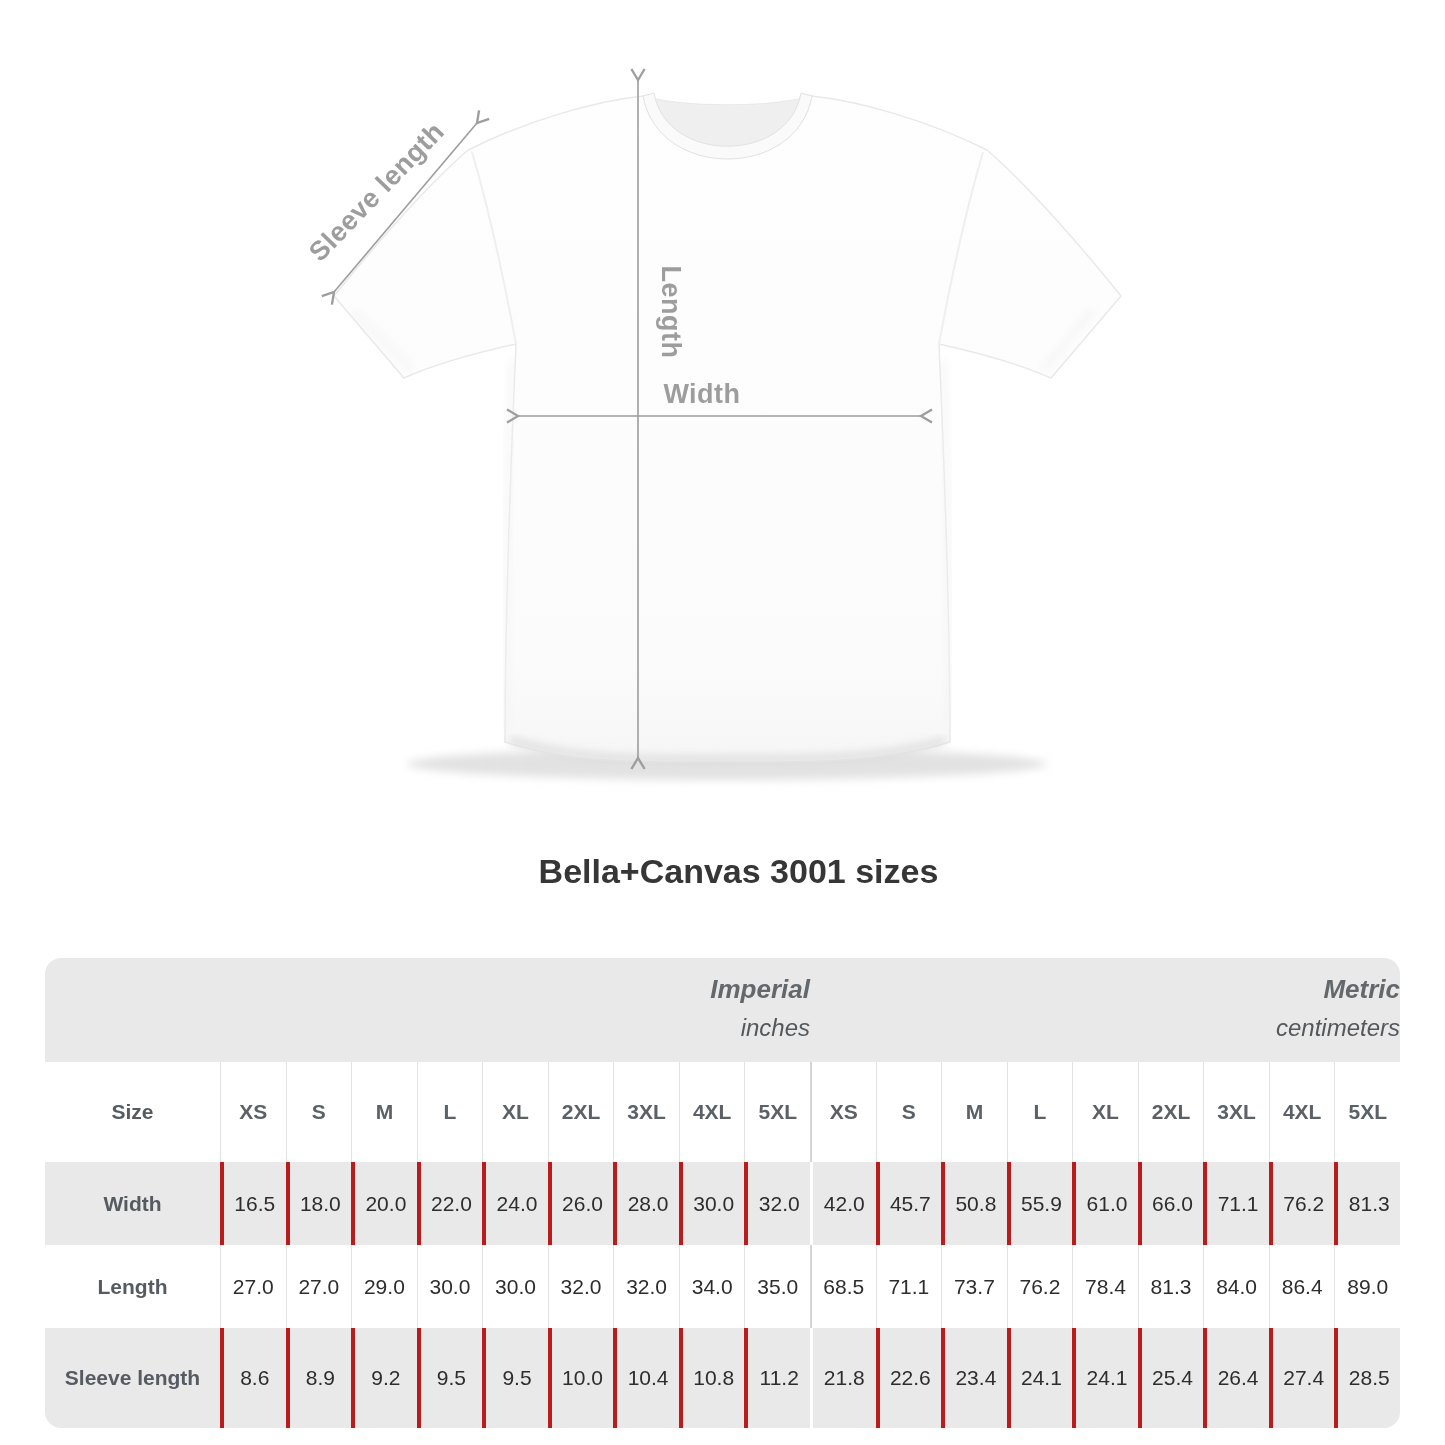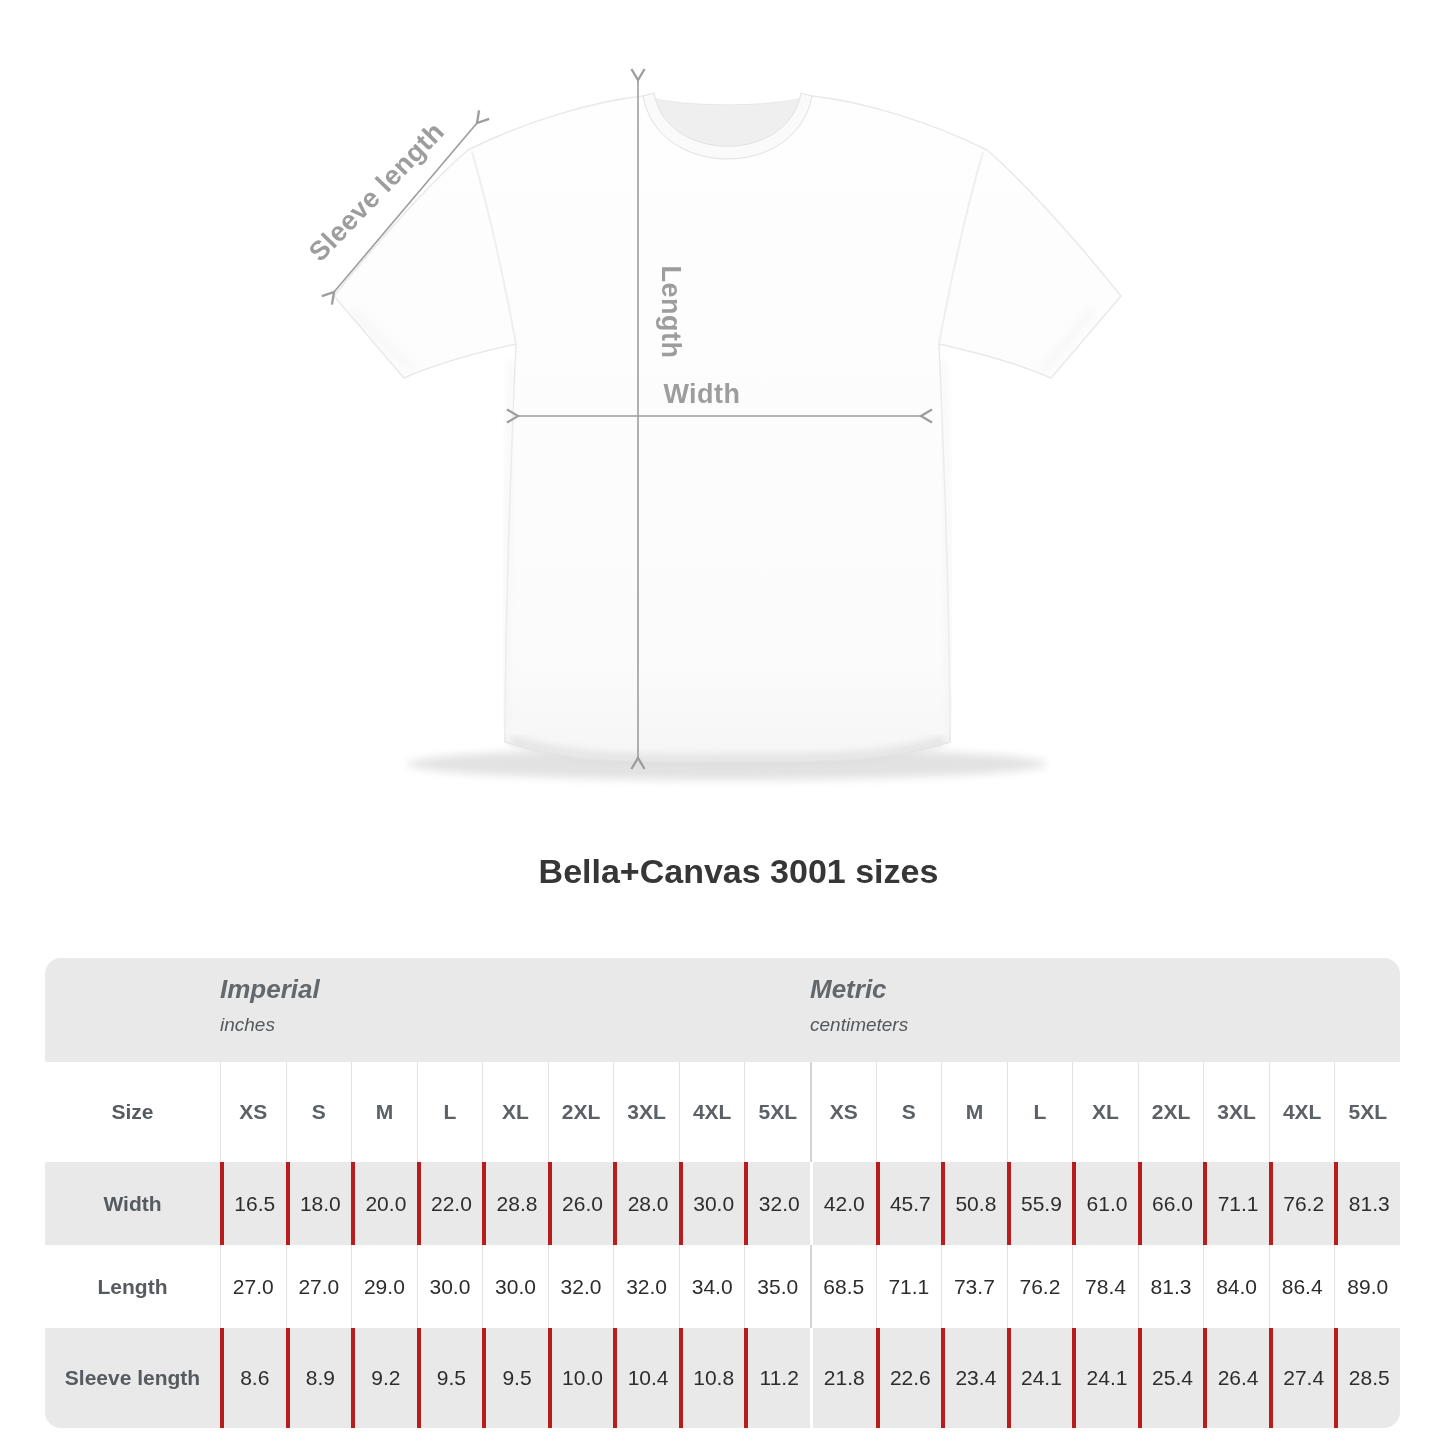--- a/index.html
+++ b/index.html
@@ -12,23 +12,23 @@
 
   
   .header-block{position:absolute;top:852px;left:16px;width:1445px;text-align:center;}
   .main-title{margin:0;font-size:34px;font-weight:bold;color:#363636;}
   .sub-title{margin:14px 0 0 0;font-size:21px;font-style:italic;color:#4b4b4b;}
 
   
   .size-table{position:absolute;left:45px;top:958px;width:1355px;}
   .band{display:flex;height:104px;background:#e9e9e9;border-radius:16px 16px 0 0;}
   .band-spacer{width:175px;flex:none;}
-  .band-group{flex:1;text-align:left;padding-top:16px;}
+  .band-group{flex:1;text-align:right;padding-top:16px;}
   .g-label{font-size:26px;font-weight:bold;font-style:italic;color:#63686d;}
-  .g-unit{margin-top:9px;font-size:19px;font-style:italic;color:#54585b;}
+  .g-unit{margin-top:9px;font-size:24px;font-style:italic;color:#54585b;}
 
   .row{display:grid;grid-template-columns:175px repeat(18,1fr);align-items:center;}
   .row-h85{height:100px;}
   .row-h83{height:83px;}
   .row-white{background:#ffffff;}
   .row-gray{background:#e9e9e9;}
   .row-last{border-radius:0 0 16px 16px;}
 
   .cell{height:100%;display:flex;align-items:center;justify-content:center;
         font-size:21px;color:#2d2d2d;}
@@ -135,21 +135,21 @@
       <div class="cell th">4XL</div>
       <div class="cell th">5XL</div>
     </div>
 
     <div class="row row-gray row-h83">
       <div class="cell lab">Width</div>
       <div class="cell">16.5</div>
       <div class="cell">18.0</div>
       <div class="cell">20.0</div>
       <div class="cell">22.0</div>
-      <div class="cell">28.8</div>
+      <div class="cell">24.0</div>
       <div class="cell">26.0</div>
       <div class="cell">28.0</div>
       <div class="cell">30.0</div>
       <div class="cell">32.0</div>
       <div class="cell m-first">42.0</div>
       <div class="cell">45.7</div>
       <div class="cell">50.8</div>
       <div class="cell">55.9</div>
       <div class="cell">61.0</div>
       <div class="cell">66.0</div>

